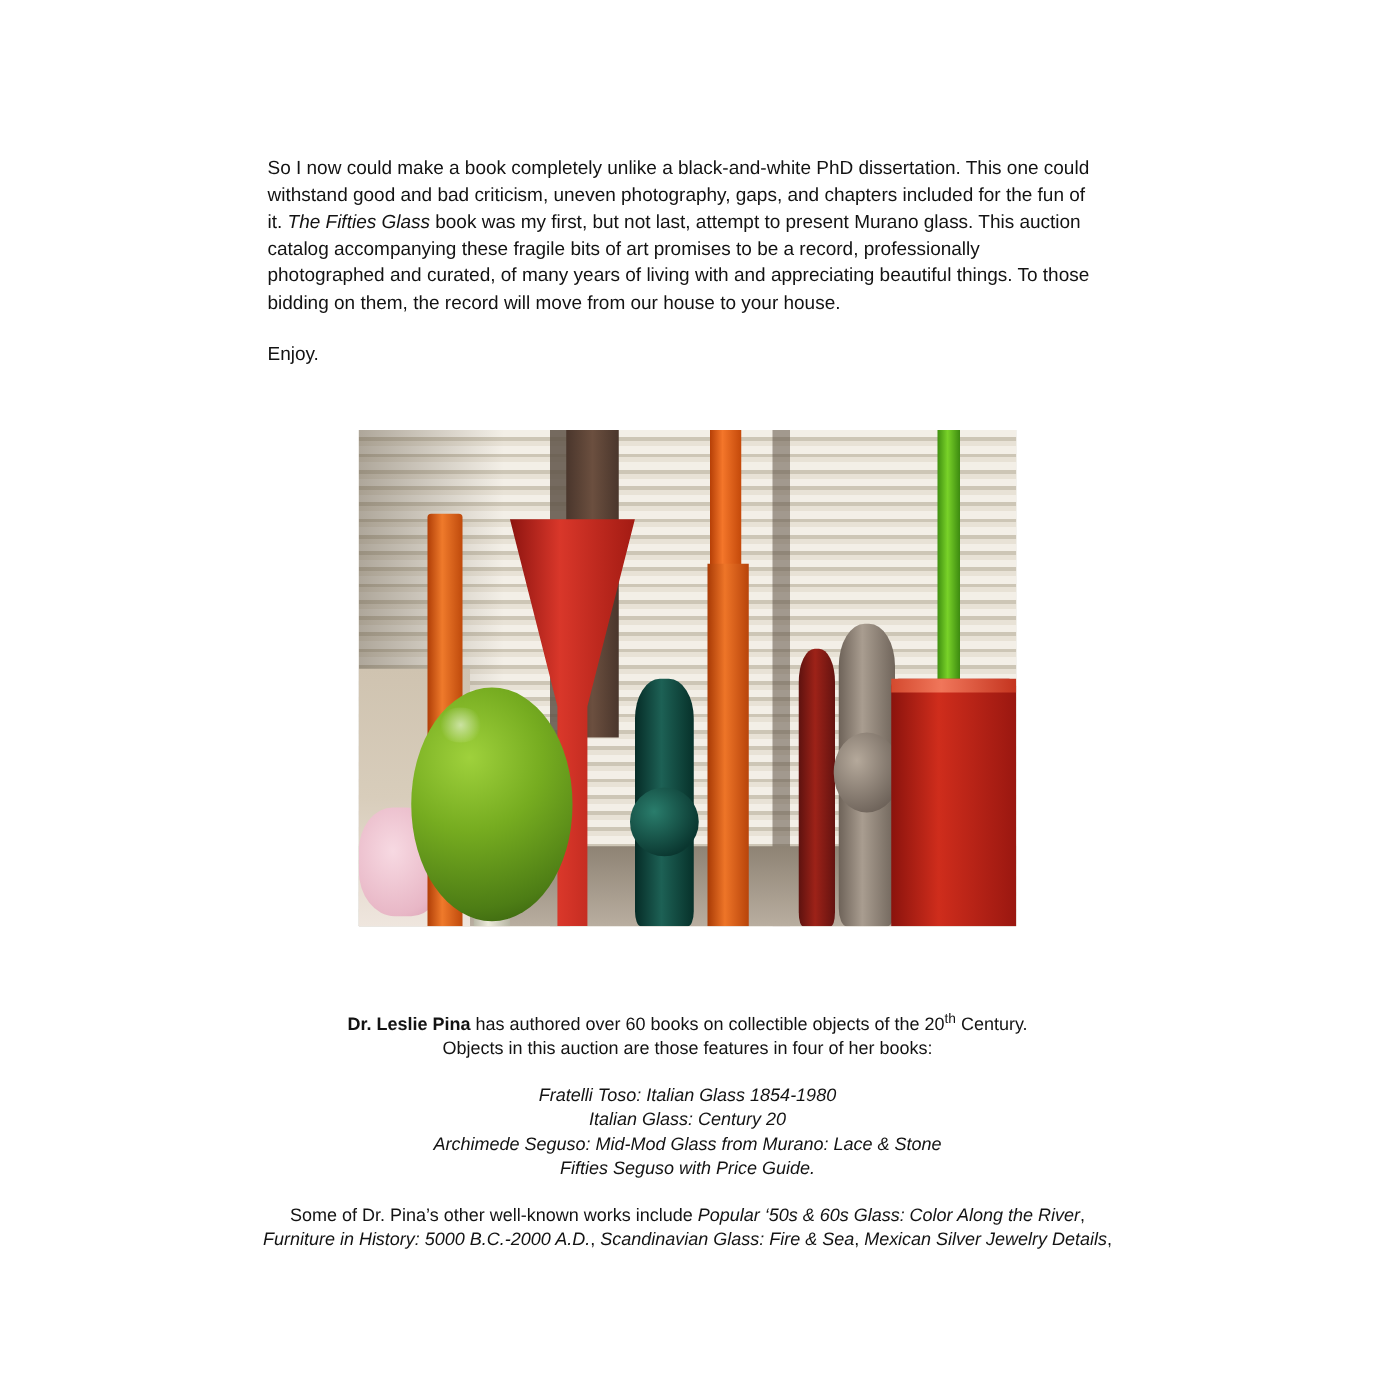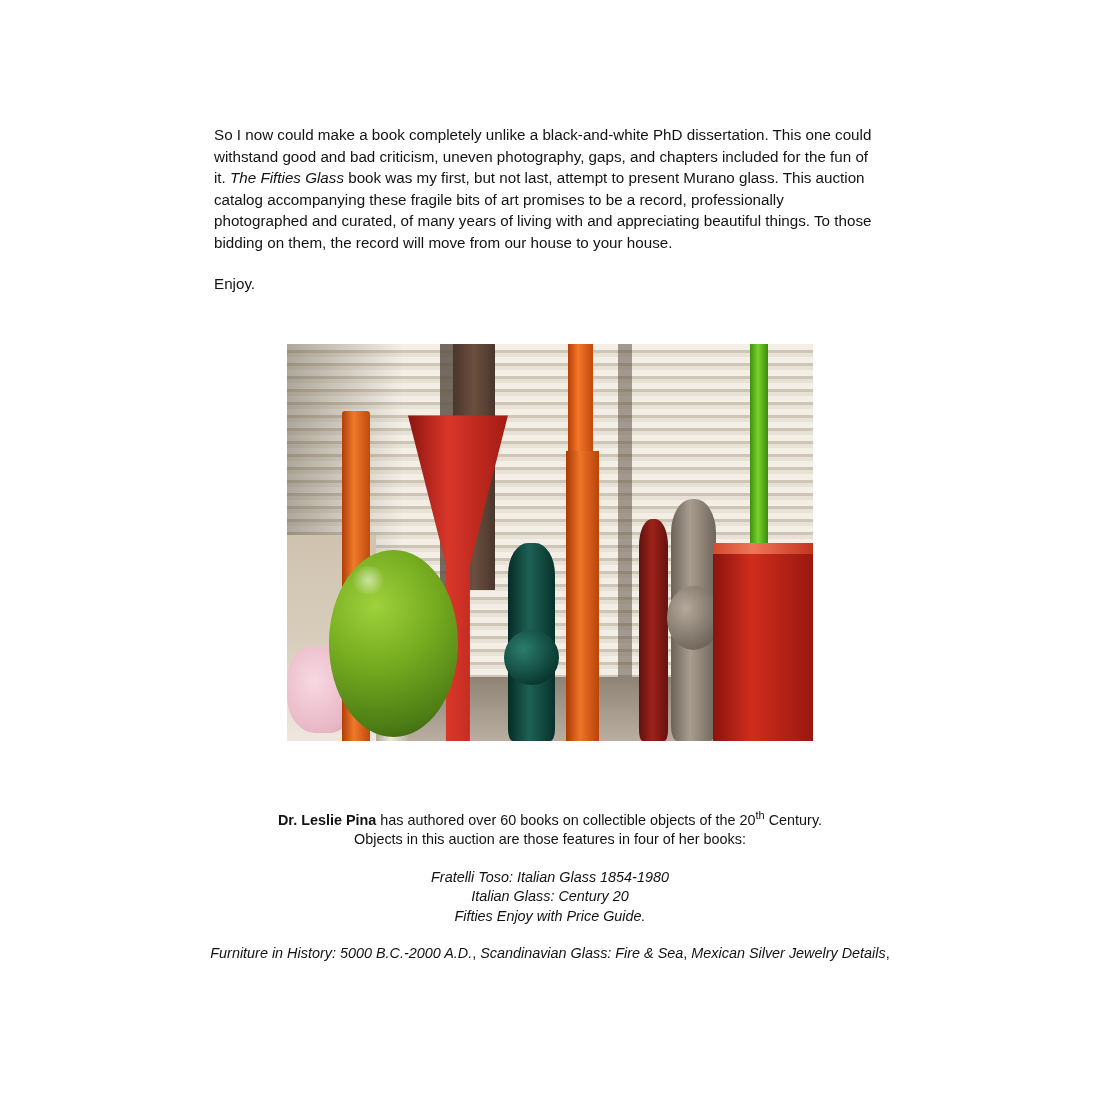--- a/index.html
+++ b/index.html
@@ -198,22 +198,24 @@
   <div class="caption">
 
     <div class="grp">
       <span class="line"><b>Dr. Leslie Pina</b><span> has authored over 60 books on collectible objects of the 20</span><sup>th</sup><span> Century.</span></span>
       <span class="line">Objects in this auction are those features in four of her books:</span>
     </div>
 
     <div class="grp">
       <span class="line"><i>Fratelli Toso: Italian Glass 1854-1980</i></span>
       <span class="line"><i>Italian Glass: Century 20</i></span>
-      <span class="line"><i>Fifties Enjoy with Price Guide.</i></span>
+      <span class="line"><i>Archimede Seguso: Mid-Mod Glass from Murano: Lace &amp; Stone</i></span>
+      <span class="line"><i>Fifties Seguso with Price Guide.</i></span>
     </div>
 
     <div class="grp">
+      <span class="line"><span>Some of Dr. Pina’s other well-known works include </span><i>Popular ‘50s &amp; 60s Glass: Color Along the River</i><span>,</span></span>
       <span class="line"><i>Furniture in History: 5000 B.C.-2000 A.D.</i><span>, </span><i>Scandinavian Glass: Fire &amp; Sea</i><span>, </span><i>Mexican Silver Jewelry Details</i><span>,</span></span>
     </div>
 
   </div>
 
 </div>
 
 </body></html>

